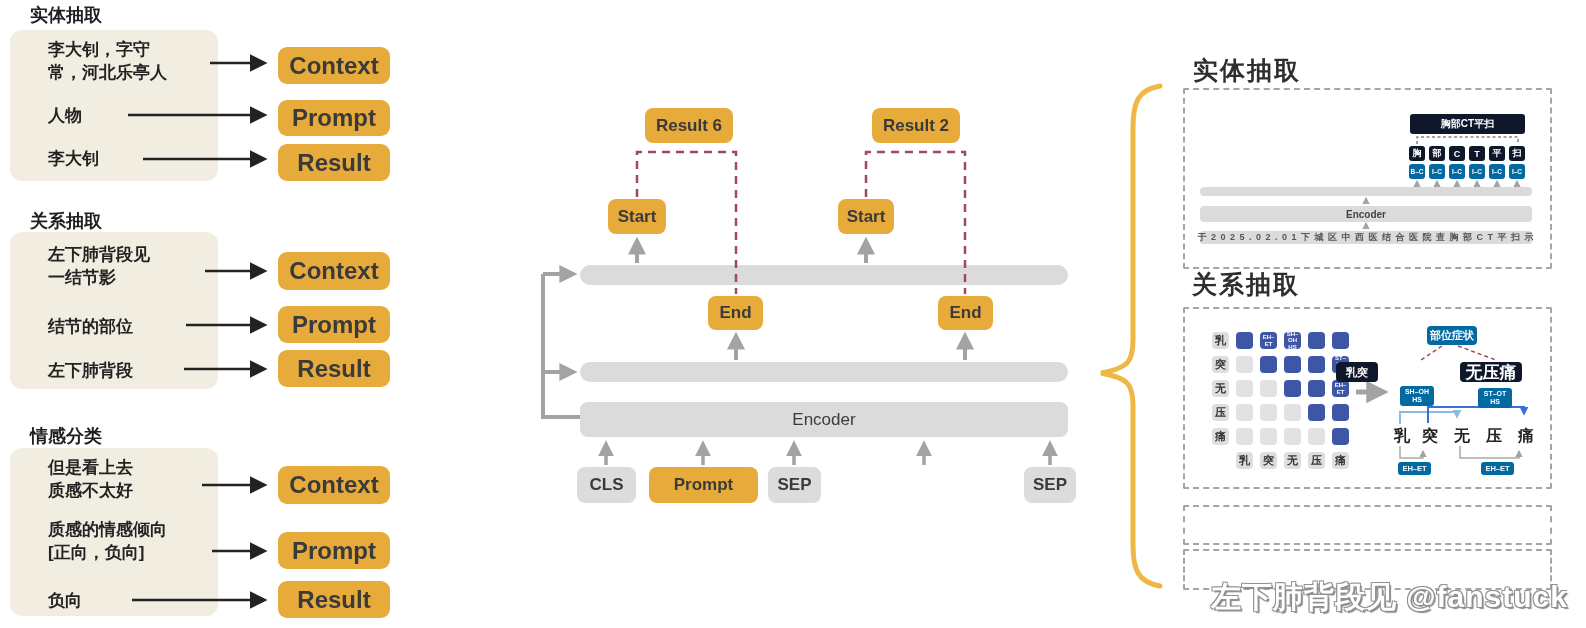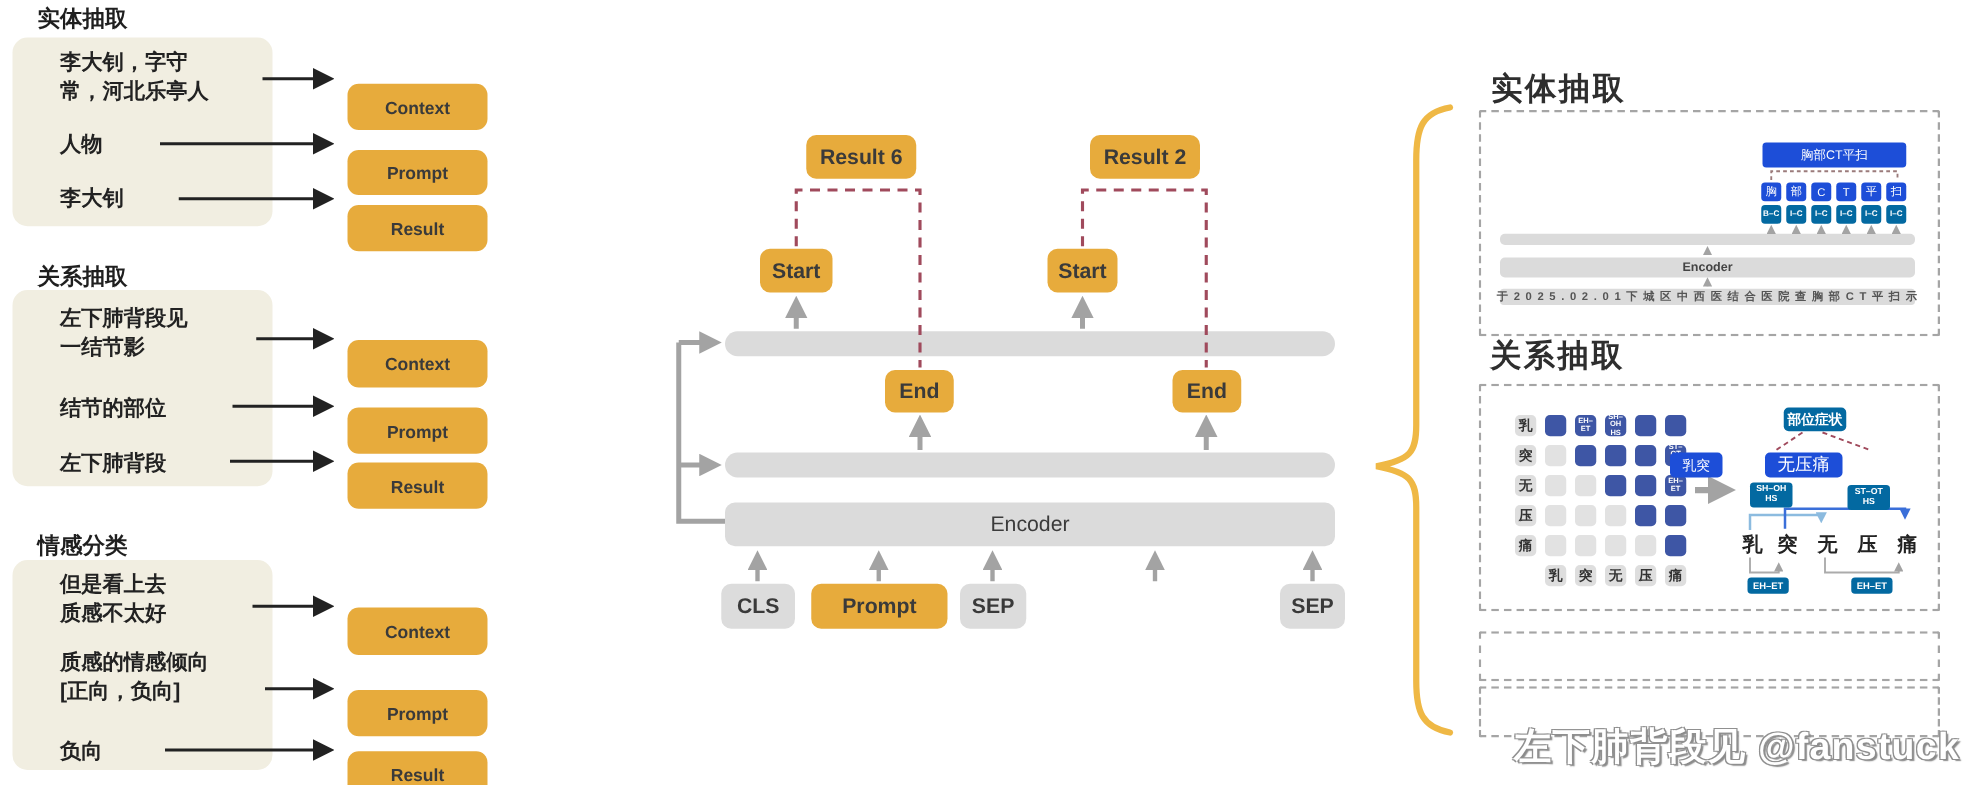--- a/index.html
+++ b/index.html
@@ -4,30 +4,30 @@
 <style>
   html,body{margin:0;padding:0;background:#fff;}
   #canvas{position:relative;width:1586px;height:628px;background:#ffffff;overflow:hidden;
           font-family:"Liberation Sans","DejaVu Sans",sans-serif;}
   .abs{position:absolute;}
   .beige{background:#F1EEE1;border-radius:12px;z-index:0;}
   .sec-title{font-size:18px;font-weight:700;color:#1f1f1f;z-index:2;}
   .ltext{font-size:17px;font-weight:600;color:#222;white-space:pre-line;line-height:1.38;z-index:2;}
   .ybox{background:#E7AB3C;border-radius:9px;color:#3a3a3a;font-weight:700;
         display:flex;align-items:center;justify-content:center;z-index:2;}
-  .ybox.big{font-size:14px;margin-top:20px;}
+  .ybox.big{font-size:24px;}
   .ybox.mid{font-size:17px;border-radius:8px;}
   .gtok{background:#DCDCDC;border-radius:8px;color:#3a3a3a;font-weight:700;font-size:17px;
         display:flex;align-items:center;justify-content:center;z-index:2;}
   .bar{background:#DBDBDB;border-radius:10px;z-index:0;}
   .encoder-bar{display:flex;align-items:center;justify-content:center;
                font-size:17px;color:#3b3b3b;font-weight:400;}
   .dashedbox{border:2px dashed #A5A5A5;border-radius:2px;z-index:0;}
   .rtitle{font-size:25px;font-weight:600;color:#2e2e2e;letter-spacing:2px;z-index:2;}
-  .redbox{background:#1d4ed8;color:#fff;font-weight:400;border-radius:3px;
+  .redbox{background:#0f172a;color:#fff;font-weight:700;border-radius:3px;
           display:flex;align-items:center;justify-content:center;z-index:2;}
   .bluebox{background:#0369a1;color:#fff;font-weight:700;border-radius:3px;
            display:flex;align-items:center;justify-content:center;z-index:2;text-align:center;}
   .prel{white-space:pre-line;line-height:1.15;}
   .minibar{background:#DBDBDB;border-radius:4px;z-index:0;}
   .sentence{display:flex;align-items:center;justify-content:center;font-size:9px;color:#555;
             font-weight:600;letter-spacing:1px;white-space:nowrap;}
   .grid6{display:grid;grid-template-columns:repeat(6,17px);grid-auto-rows:17px;gap:7px;z-index:2;}
   .mlabel{background:#DEDEDE;color:#333;border-radius:4px;font-size:11px;font-weight:600;
           display:flex;align-items:center;justify-content:center;}
@@ -236,21 +236,21 @@
       <div class=""></div>
       <div class="mlabel">乳</div>
       <div class="mlabel">突</div>
       <div class="mlabel">无</div>
       <div class="mlabel">压</div>
       <div class="mlabel">痛</div>
     </div>
 
   <div class="abs bluebox" style="left:1427px;top:326px;width:50px;height:19px;font-size:11px;border-radius:4px;">部位症状</div>
   <div class="abs redbox" style="left:1336px;top:362px;width:42px;height:20px;font-size:11px;border-radius:4px;">乳突</div>
-  <div class="abs redbox" style="left:1412px;top:362px;width:62px;height:20px;font-size:14px;border-radius:4px;">无压痛</div>
+  <div class="abs redbox" style="left:1460px;top:362px;width:62px;height:20px;font-size:17px;border-radius:4px;">无压痛</div>
   <div class="abs bluebox prel" style="left:1400px;top:386px;width:34px;height:20px;font-size:7px;">SH–OH
 HS</div>
   <div class="abs bluebox prel" style="left:1478px;top:388px;width:34px;height:20px;font-size:7px;">ST–OT
 HS</div>
 
   <div class="abs zchar" style="left:1394px;top:426px;">乳</div>
   <div class="abs zchar" style="left:1422px;top:426px;">突</div>
   <div class="abs zchar" style="left:1454px;top:426px;">无</div>
   <div class="abs zchar" style="left:1486px;top:426px;">压</div>
   <div class="abs zchar" style="left:1518px;top:426px;">痛</div>

